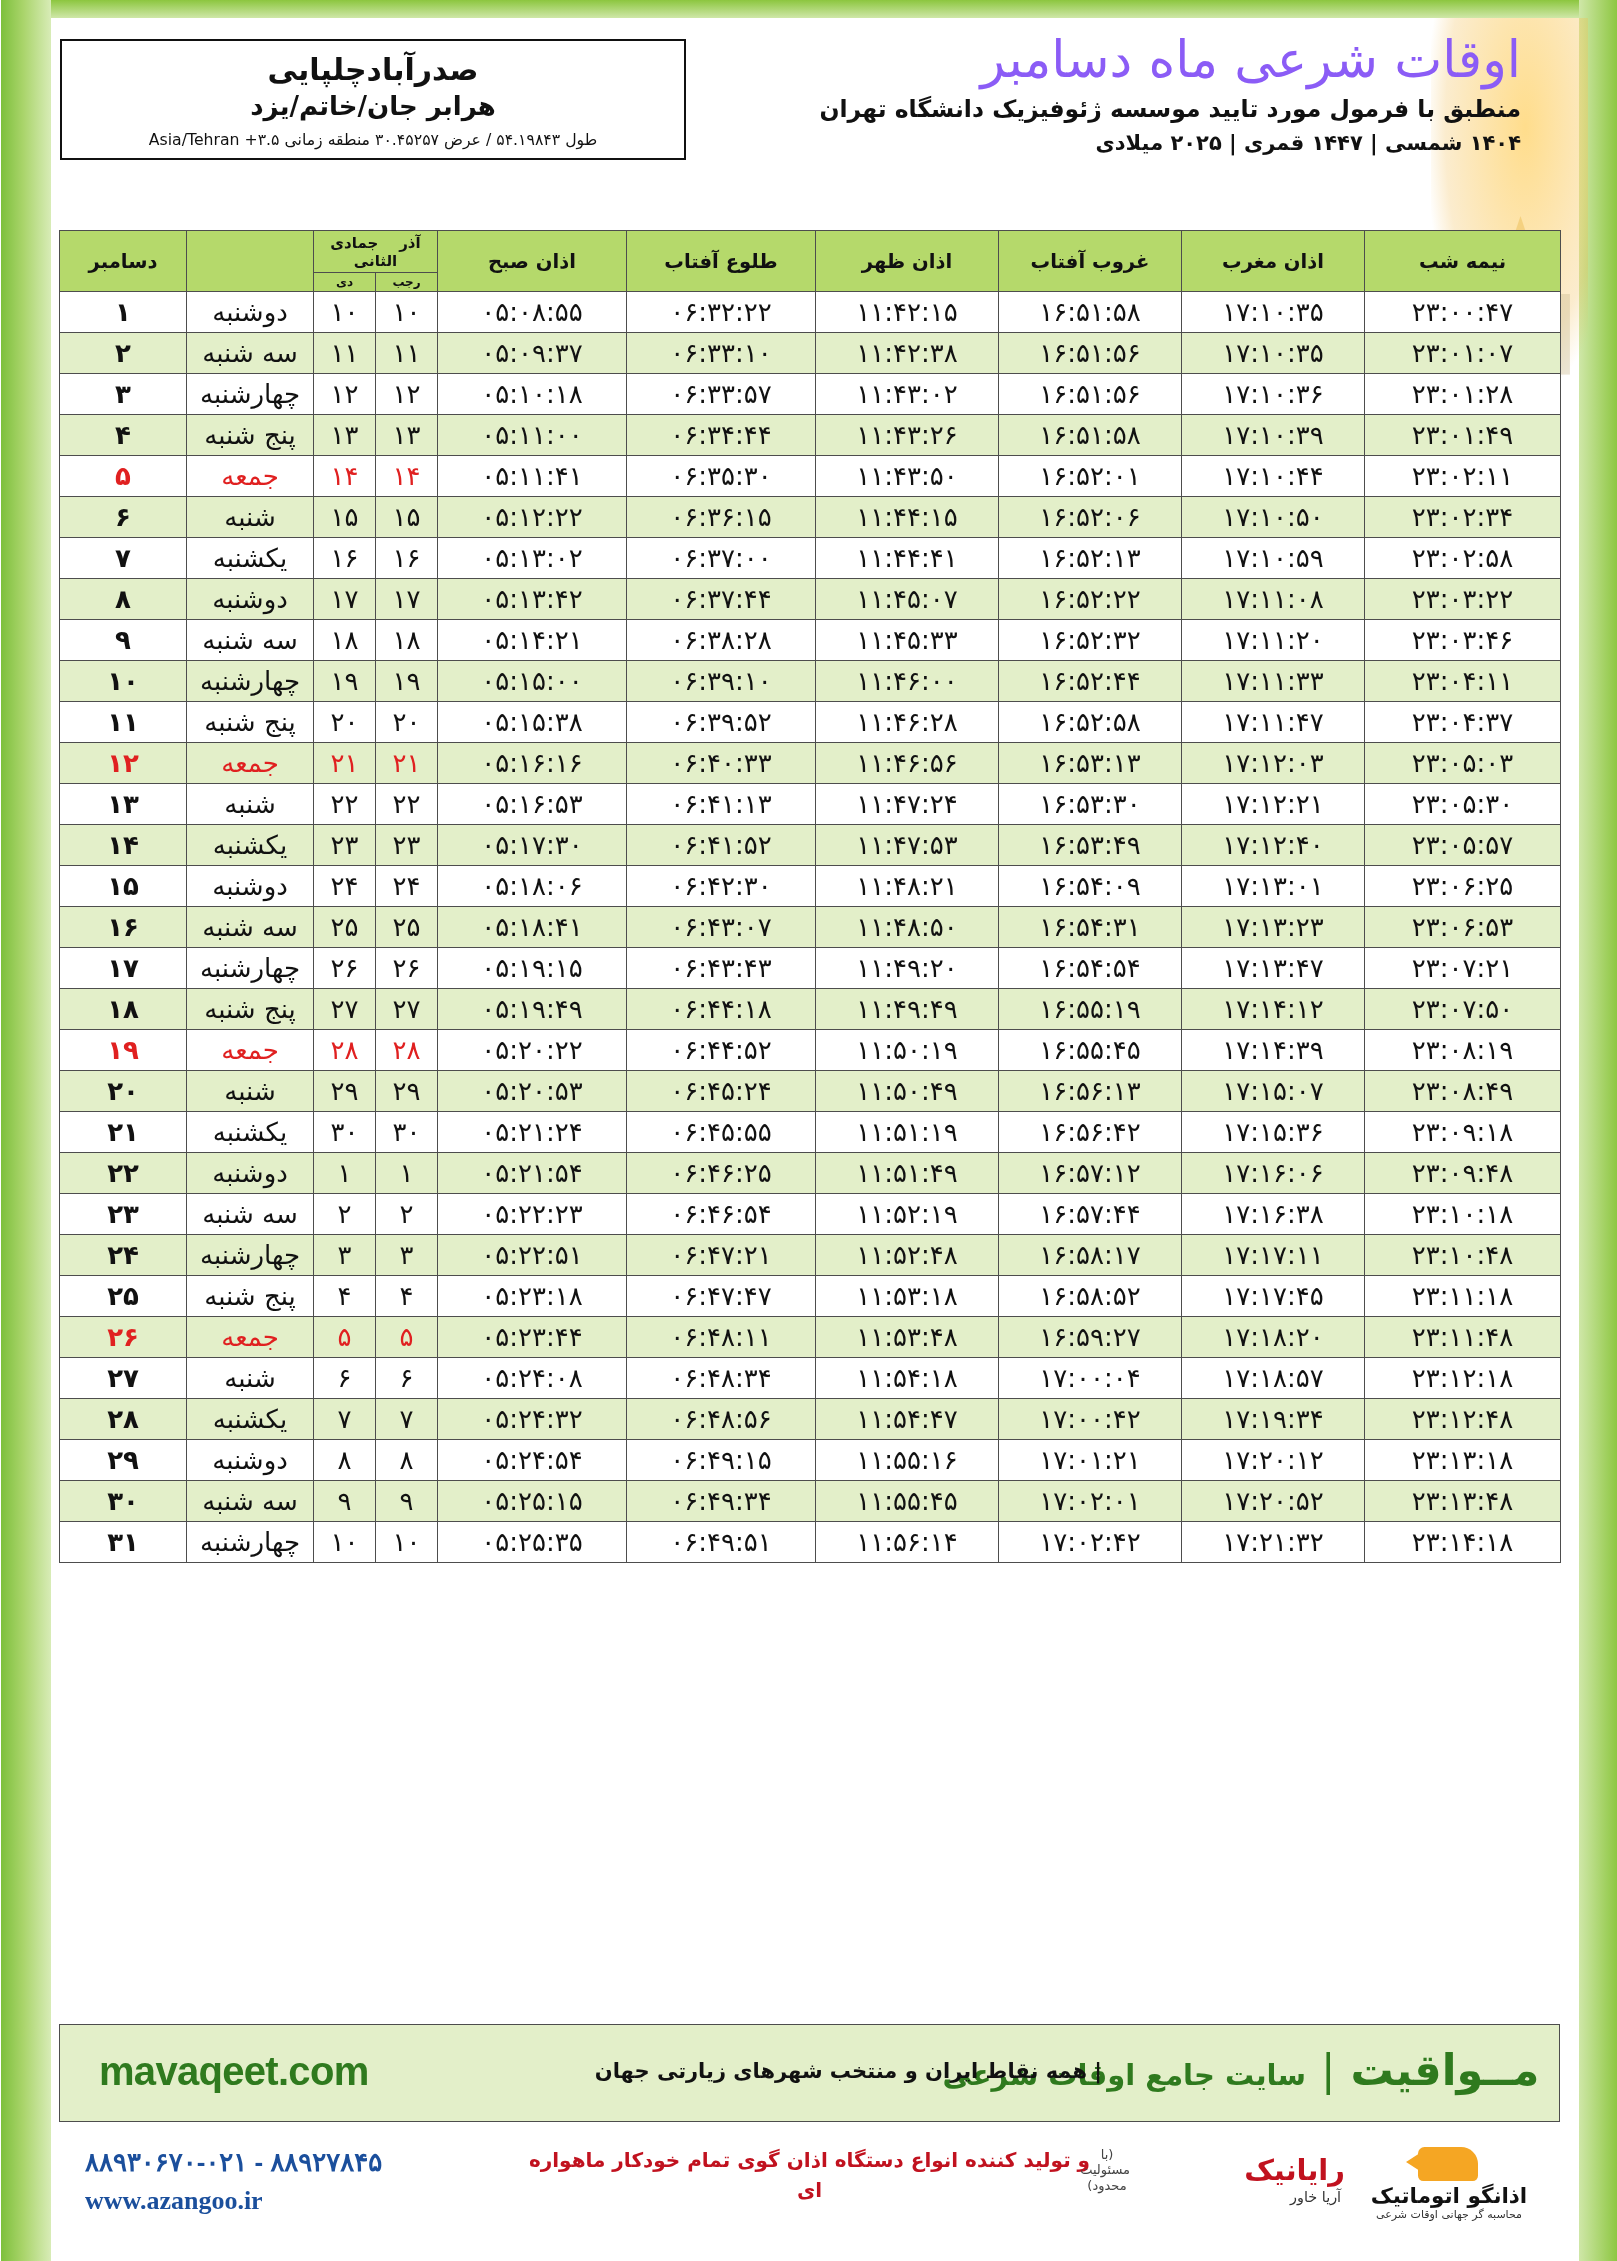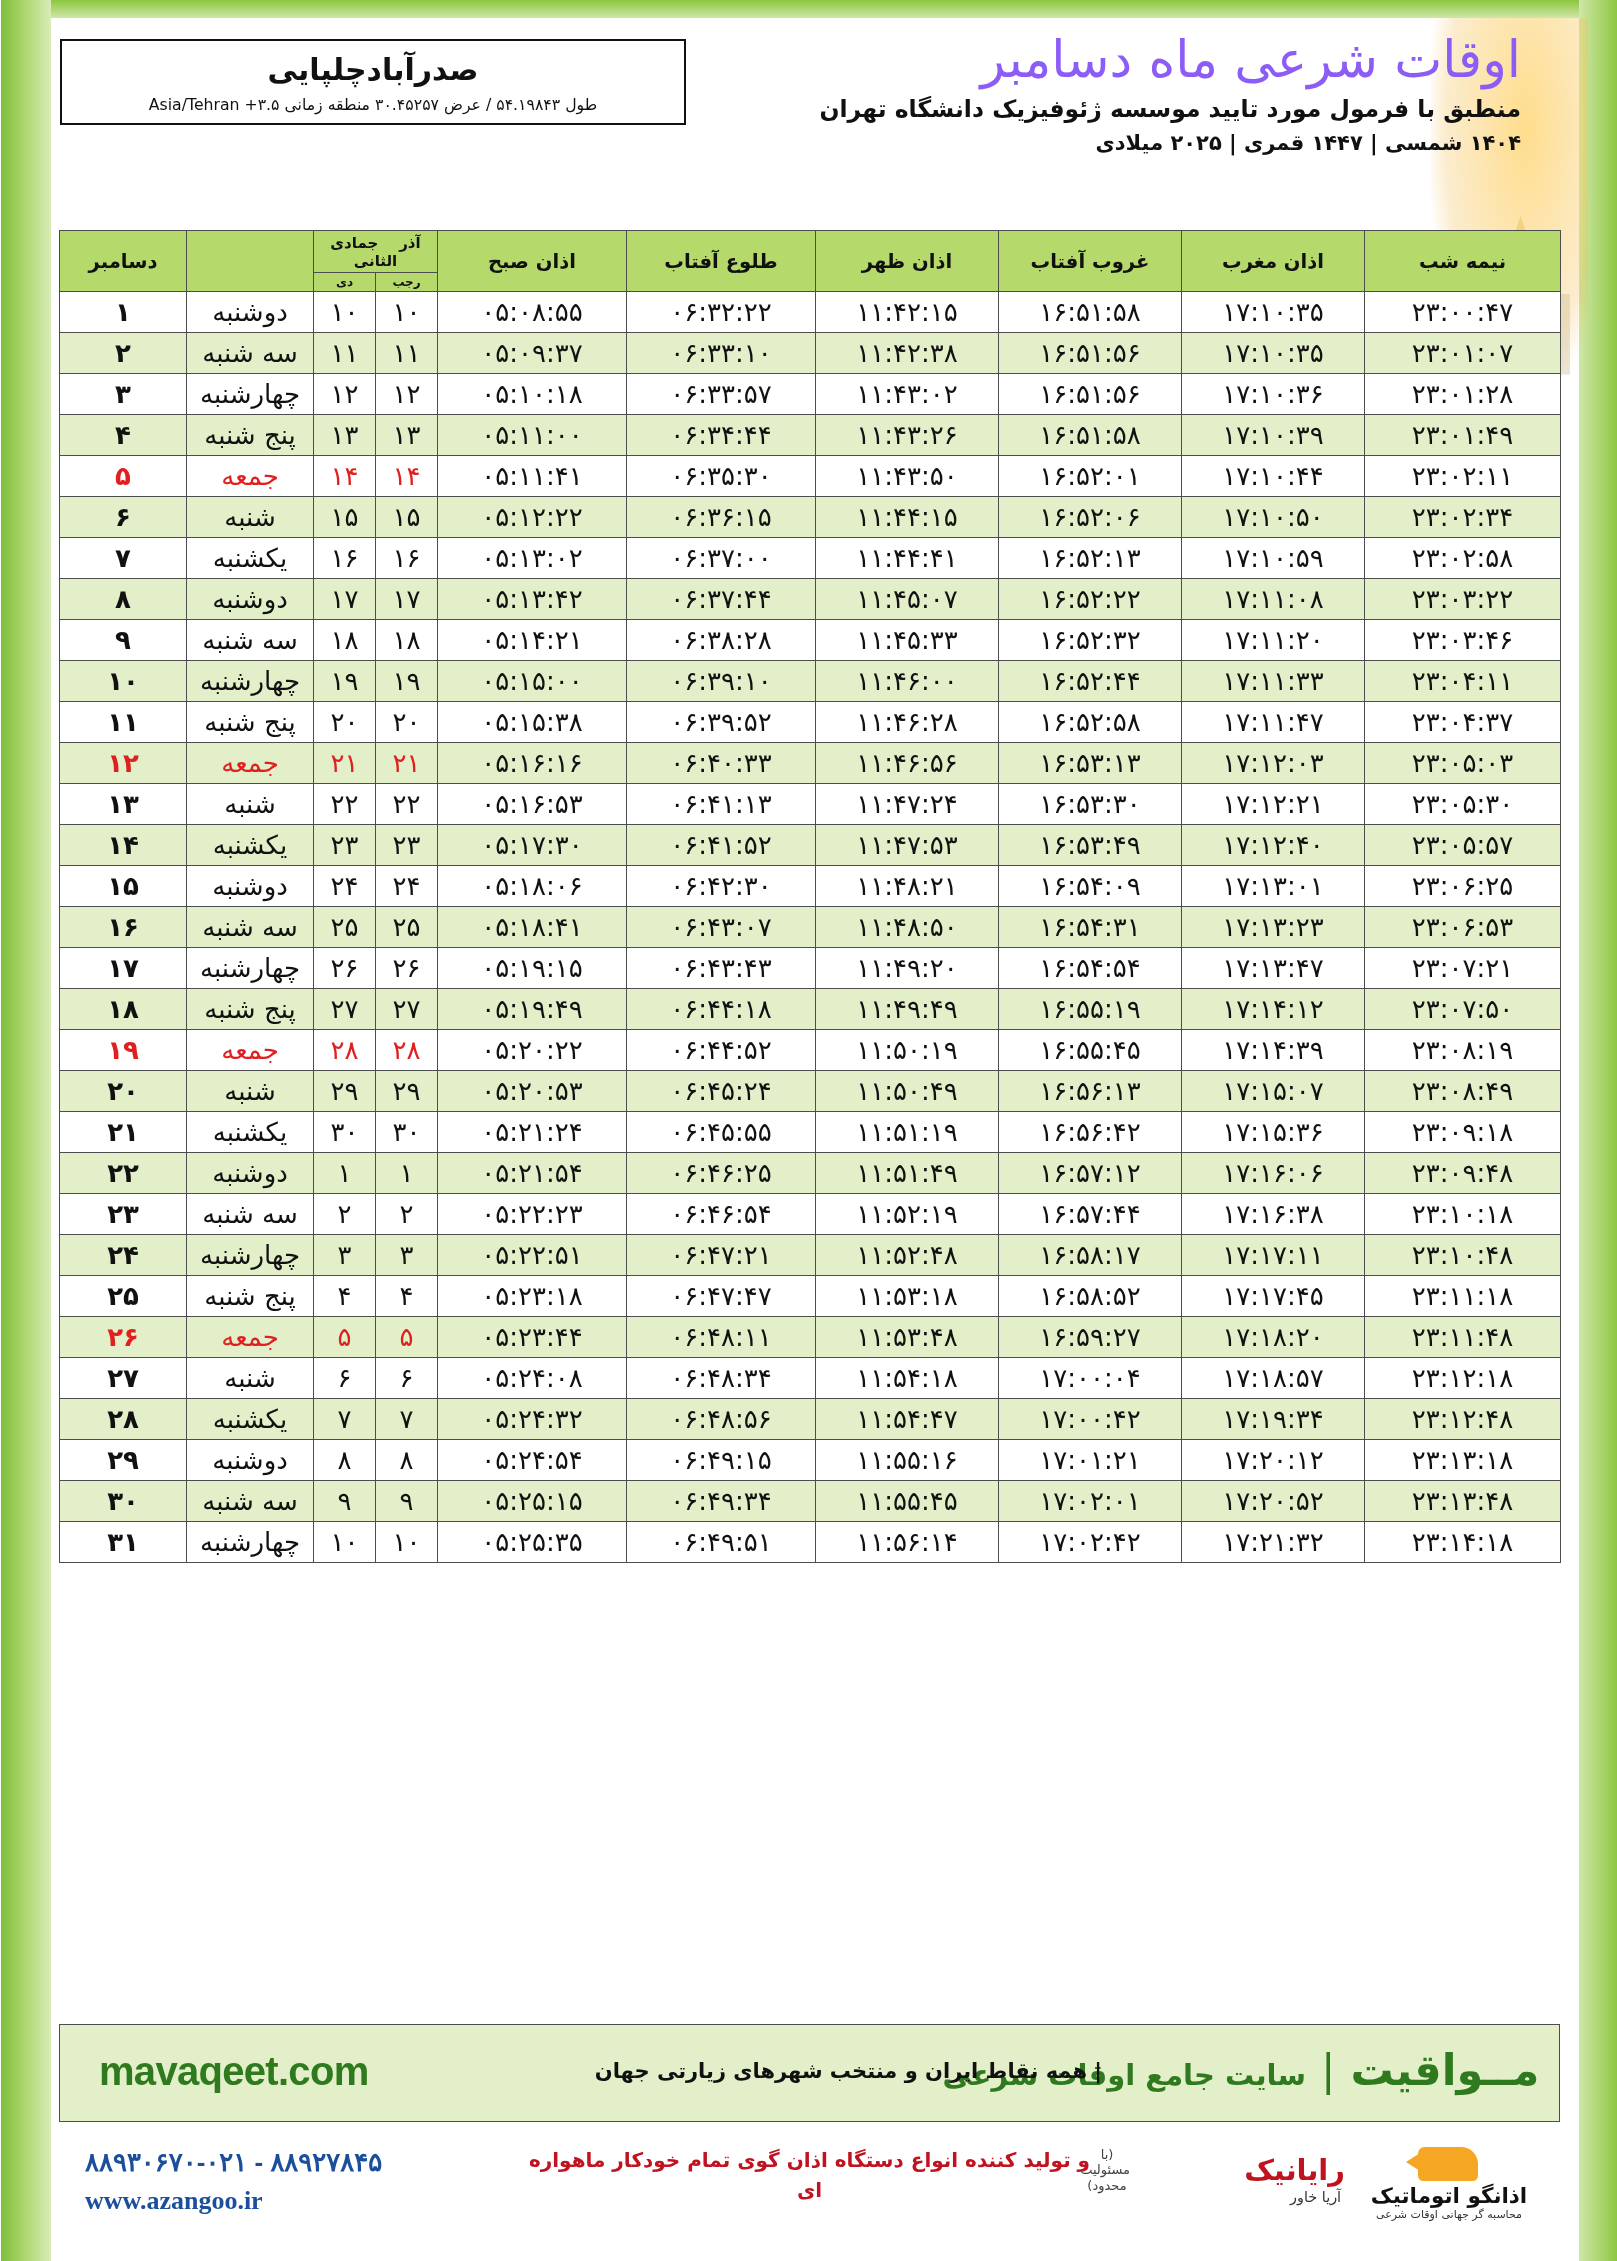--- a/index.html
+++ b/index.html
@@ -216,20 +216,21 @@
   <div class="header">
 
     <div class="title-wrap">
       <div class="main-title">اوقات شرعی ماه دسامبر</div>
       <div class="sub-title">منطبق با فرمول مورد تایید موسسه ژئوفیزیک دانشگاه تهران</div>
       <div class="year-line">۱۴۰۴ شمسی | ۱۴۴۷ قمری | ۲۰۲۵ میلادی</div>
     </div>
 
     <div class="loc-box">
       <div class="loc-city">صدرآبادچلپایی</div>
+      <div class="loc-sub">هرابر جان/خاتم/یزد</div>
       <div class="loc-coord">طول ۵۴.۱۹۸۴۳ / عرض ۳۰.۴۵۲۵۷ منطقه زمانی ۳.۵+ Asia/Tehran</div>
     </div>
 
     <div class="note">
       <b>توجه:</b>
       <span>حتی در صورت تغییر در روز اول ماه قمری، اوقات شرعی کماکان برای روزهای شمسی و میلادی معتبر است.</span>
     </div>
   </div>
 
   <table class="times">

